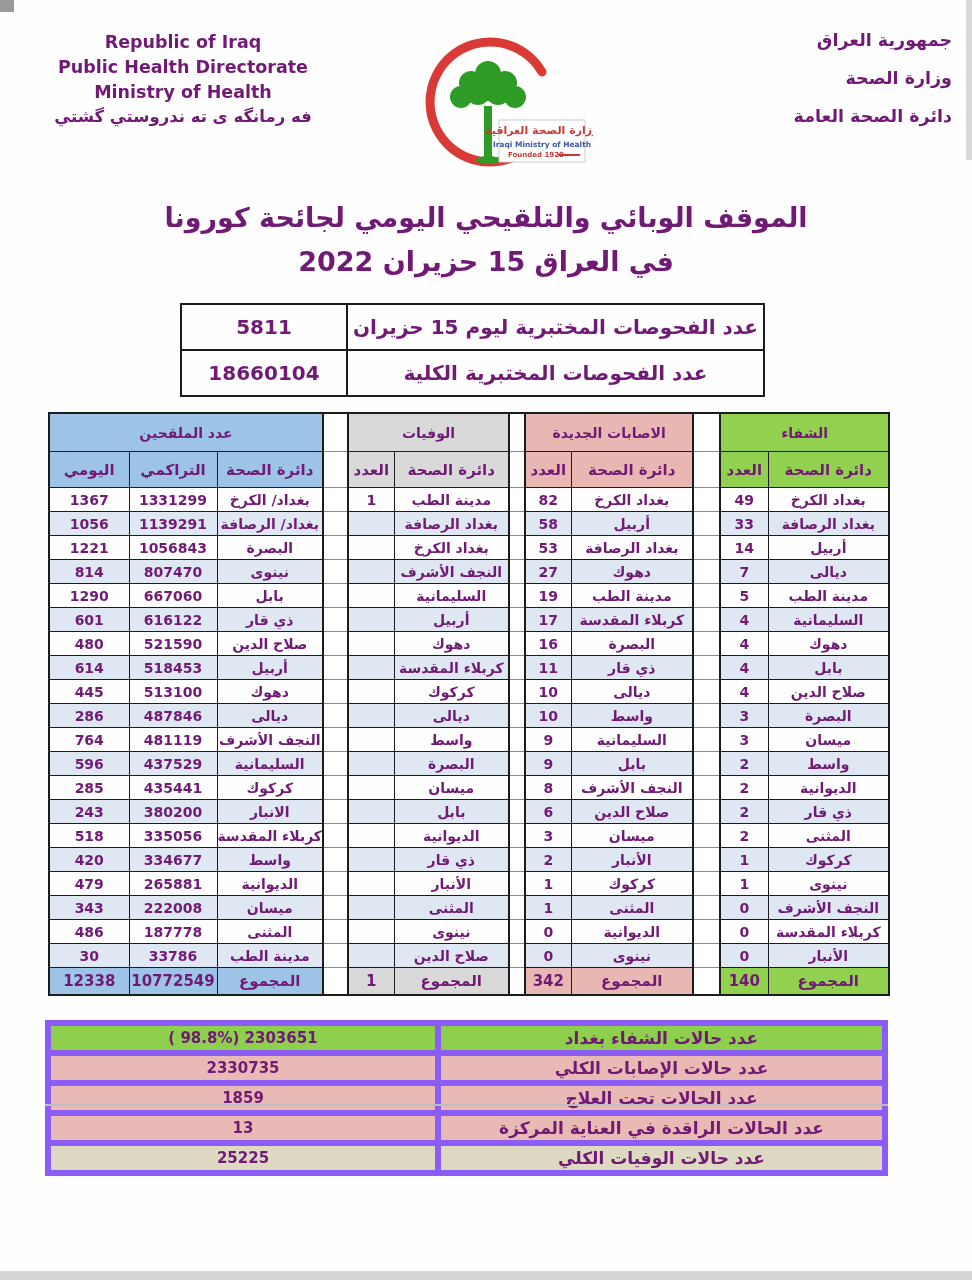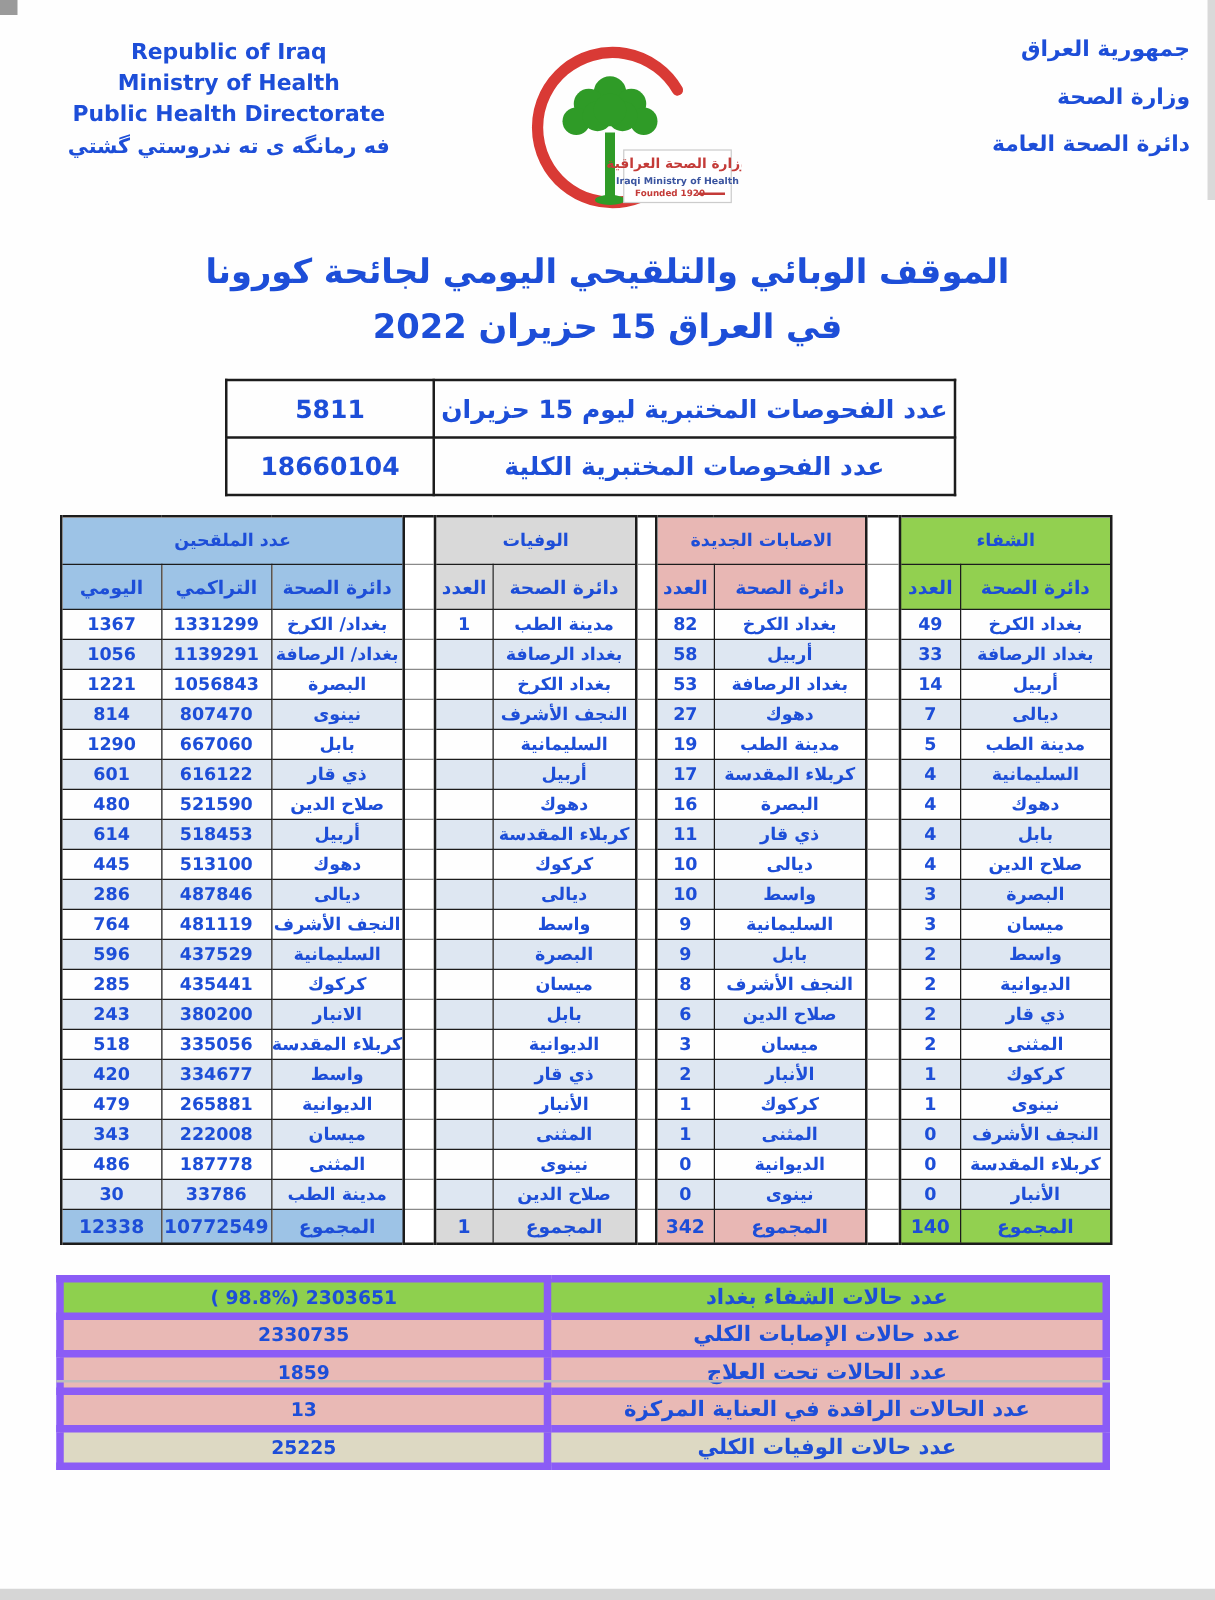--- a/index.html
+++ b/index.html
@@ -1,17 +1,17 @@
 <!DOCTYPE html>
 <html lang="ar" style="--c-vax: #9DC3E6; --c-death: #D9D9D9; --c-inf: #E8B7B4; --c-rec: #92D050; --c-stripe: #DEE7F2;"><head>
 <meta charset="utf-8">
 <style>
   html,body{margin:0;padding:0;background:#ffffff;}
   .page{position:relative;width:972px;height:1280px;background:#fefefe;overflow:hidden;
-        font-family:"DejaVu Sans",sans-serif;color:#1d4ed8;}
+        font-family:"DejaVu Sans",sans-serif;color:#701a75;}
   
   .corner-tl{position:absolute;top:0;left:0;width:14px;height:12px;background:#9a9a9a;}
   .edge-right{position:absolute;top:0;right:0;width:6px;height:160px;background:#d9d9d9;}
   .bottom-strip{position:absolute;bottom:0;left:0;width:100%;height:9px;background:#d6d6d6;}
 
   
   .hdr{display:flex;align-items:flex-start;padding-top:30px;}
   .hdr-left{width:330px;margin-left:18px;text-align:center;font-weight:bold;}
   .hdr-left .en{font-size:17.5px;line-height:1.42;}
   .hdr-left .ku{font-size:16.5px;direction:rtl;margin-top:2px;}
@@ -61,22 +61,22 @@
 <body>
 
 <div class="page">
   <div class="corner-tl"></div>
   <div class="edge-right"></div>
   <div class="bottom-strip"></div>
 
   <div class="hdr">
     <div class="hdr-left">
       <div class="en">Republic of Iraq</div>
+      <div class="en">Public Health Directorate</div>
       <div class="en">Ministry of Health</div>
-      <div class="en">Public Health Directorate</div>
       <div class="ku">فه رمانگه ى ته ندروستي گشتي</div>
     </div>
     <div class="hdr-center">
       <svg width="195" height="150" viewBox="0 0 195 150">
         <path d="M144 42 A60 60 0 1 0 144 102" fill="none" stroke="#D93A35" stroke-width="9" stroke-linecap="round"></path>
         <g fill="#2F9B27">
           <circle cx="90" cy="44" r="13"></circle>
           <circle cx="73" cy="53" r="12"></circle>
           <circle cx="107" cy="53" r="12"></circle>
           <circle cx="63" cy="67" r="11"></circle>

